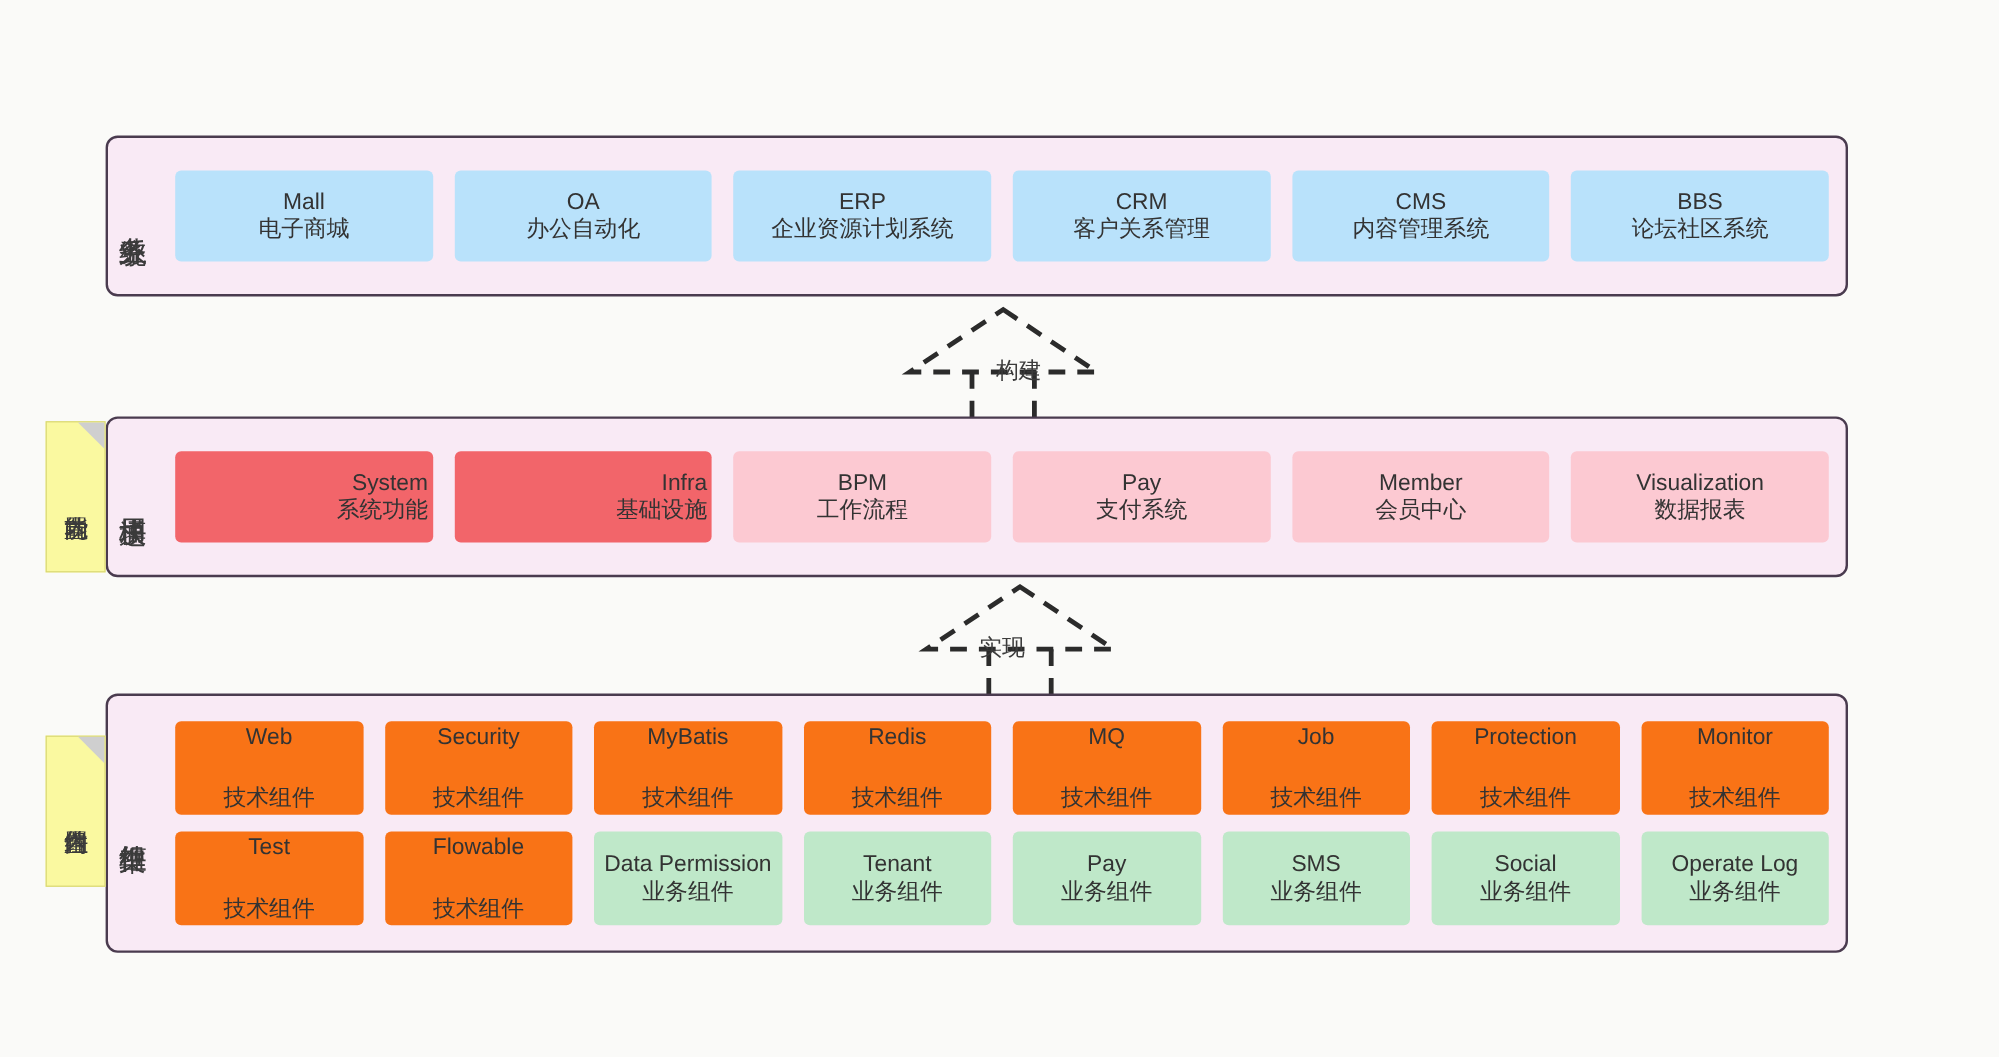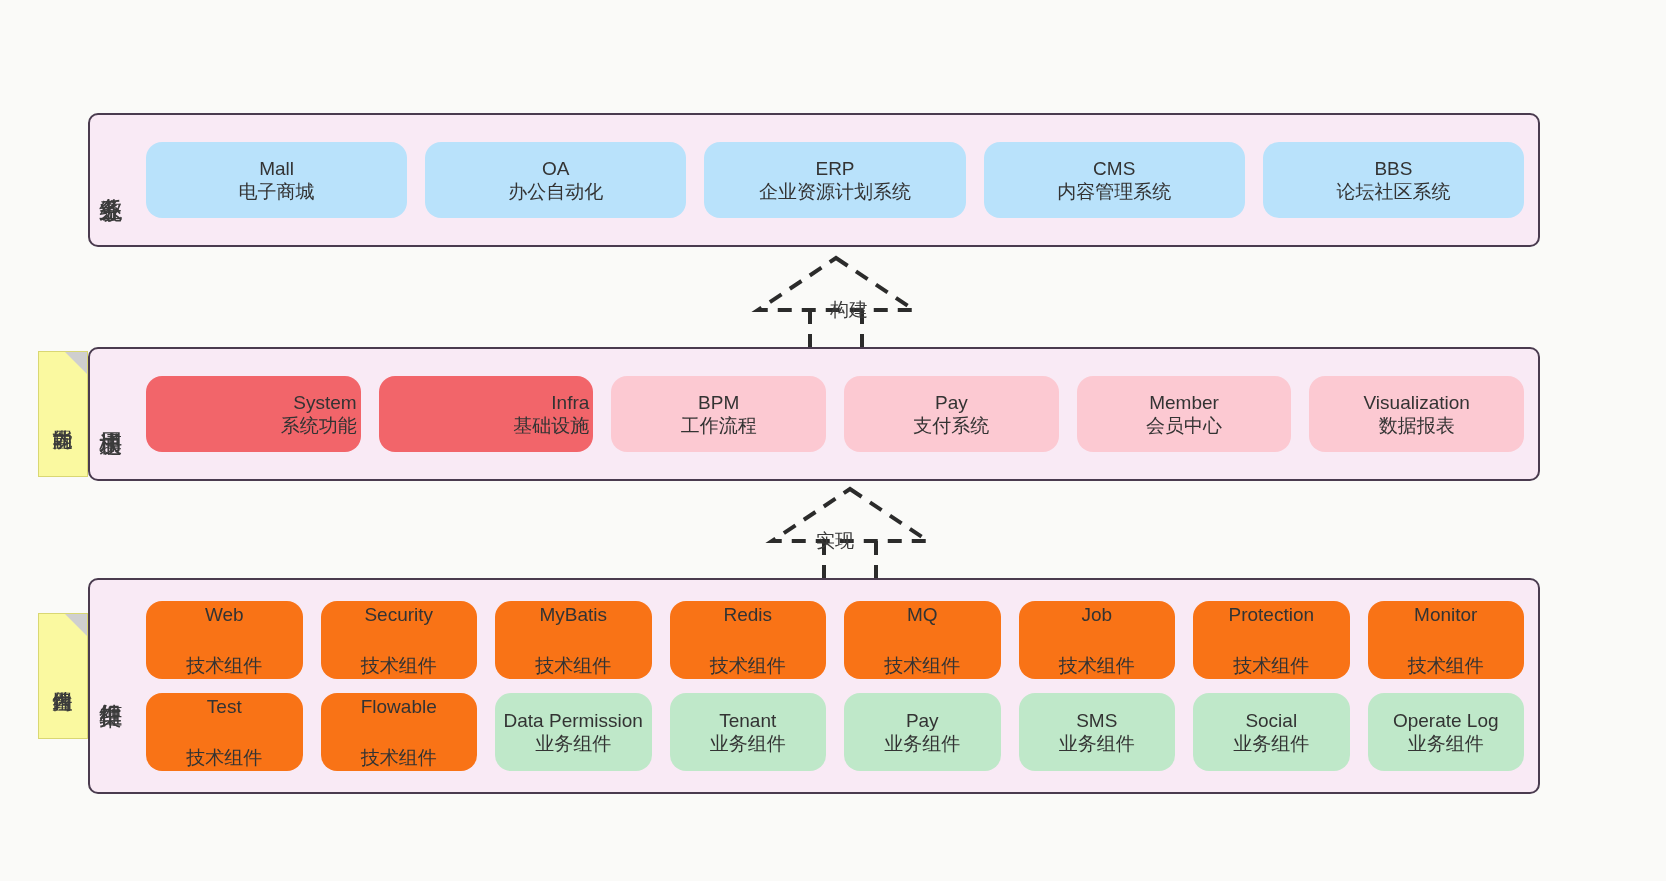--- a/index.html
+++ b/index.html
@@ -63,21 +63,21 @@
   .row {
     display: flex;
     flex-direction: row;
     gap: 18px;
   }
 
   
   .card {
     flex: 1 1 0;
     box-sizing: border-box;
-    border-radius: 16px;
+    border-radius: 5px;
     display: flex;
     flex-direction: column;
     align-items: center;
     justify-content: center;
     text-align: center;
     font-size: 19px;
     line-height: 1.22;
     color: #333333;
     padding: 6px 4px;
     min-width: 0;
@@ -160,20 +160,24 @@
         </div>
         <div class="card blue">
           <span class="c-title">OA</span>
           <span class="c-sub">办公自动化</span>
         </div>
         <div class="card blue">
           <span class="c-title">ERP</span>
           <span class="c-sub">企业资源计划系统</span>
         </div>
         <div class="card blue">
+          <span class="c-title">CRM</span>
+          <span class="c-sub">客户关系管理</span>
+        </div>
+        <div class="card blue">
           <span class="c-title">CMS</span>
           <span class="c-sub">内容管理系统</span>
         </div>
         <div class="card blue">
           <span class="c-title">BBS</span>
           <span class="c-sub">论坛社区系统</span>
         </div>
       </div>
     </div>
   </div>

